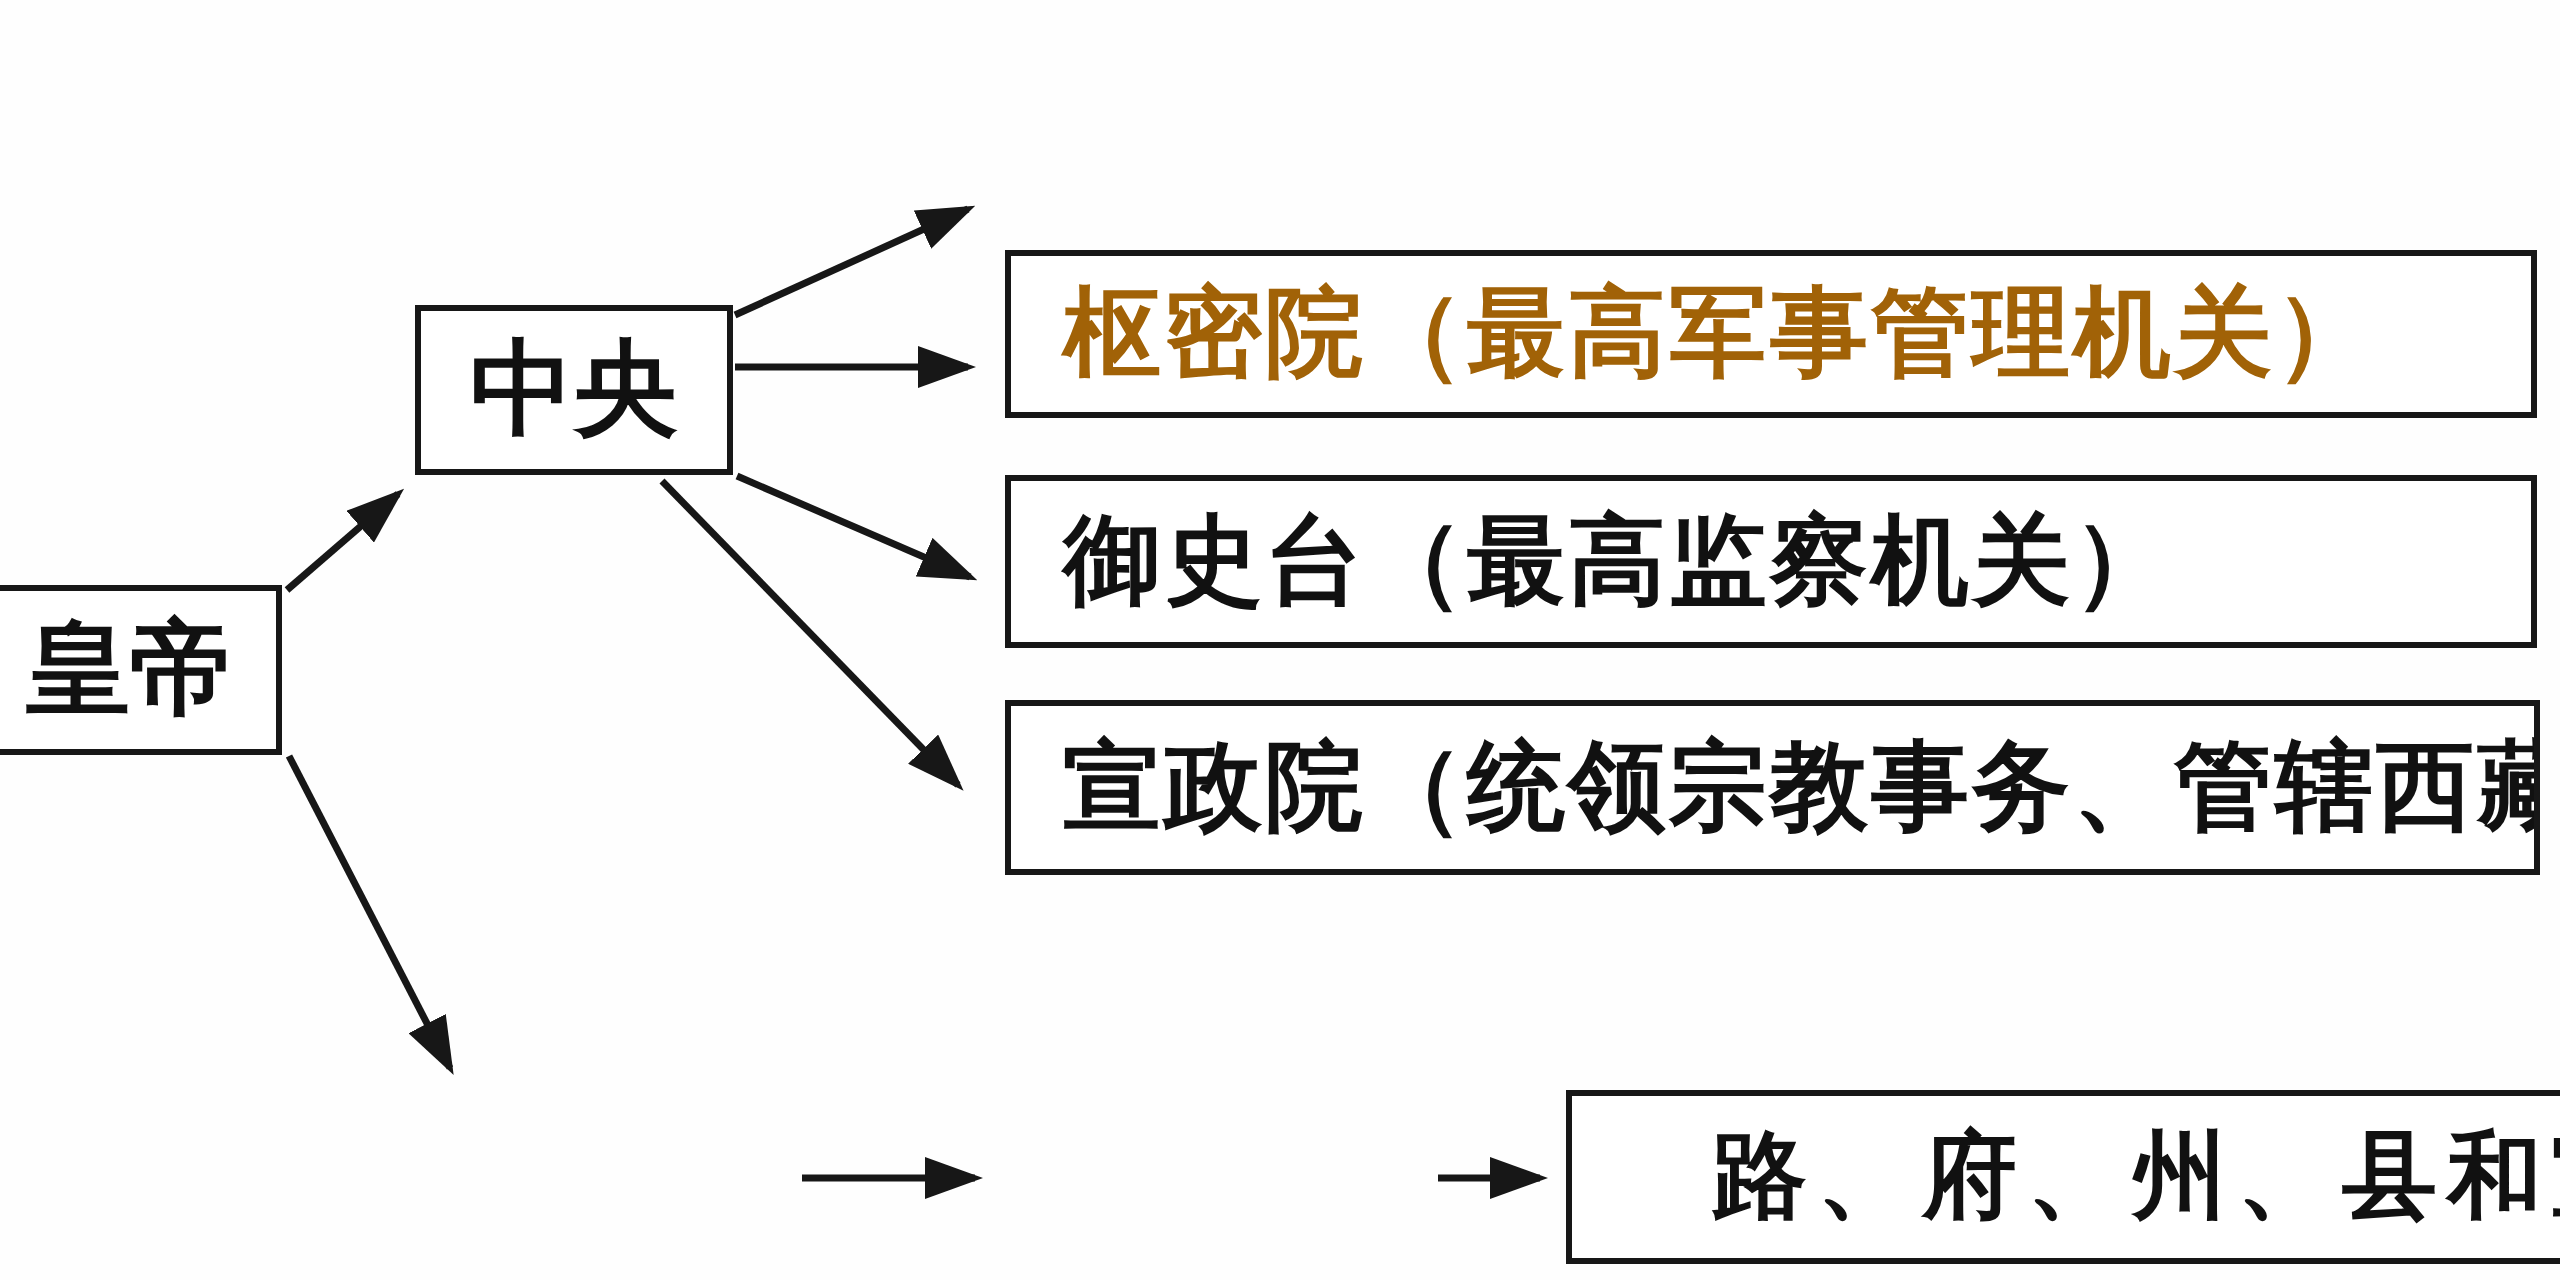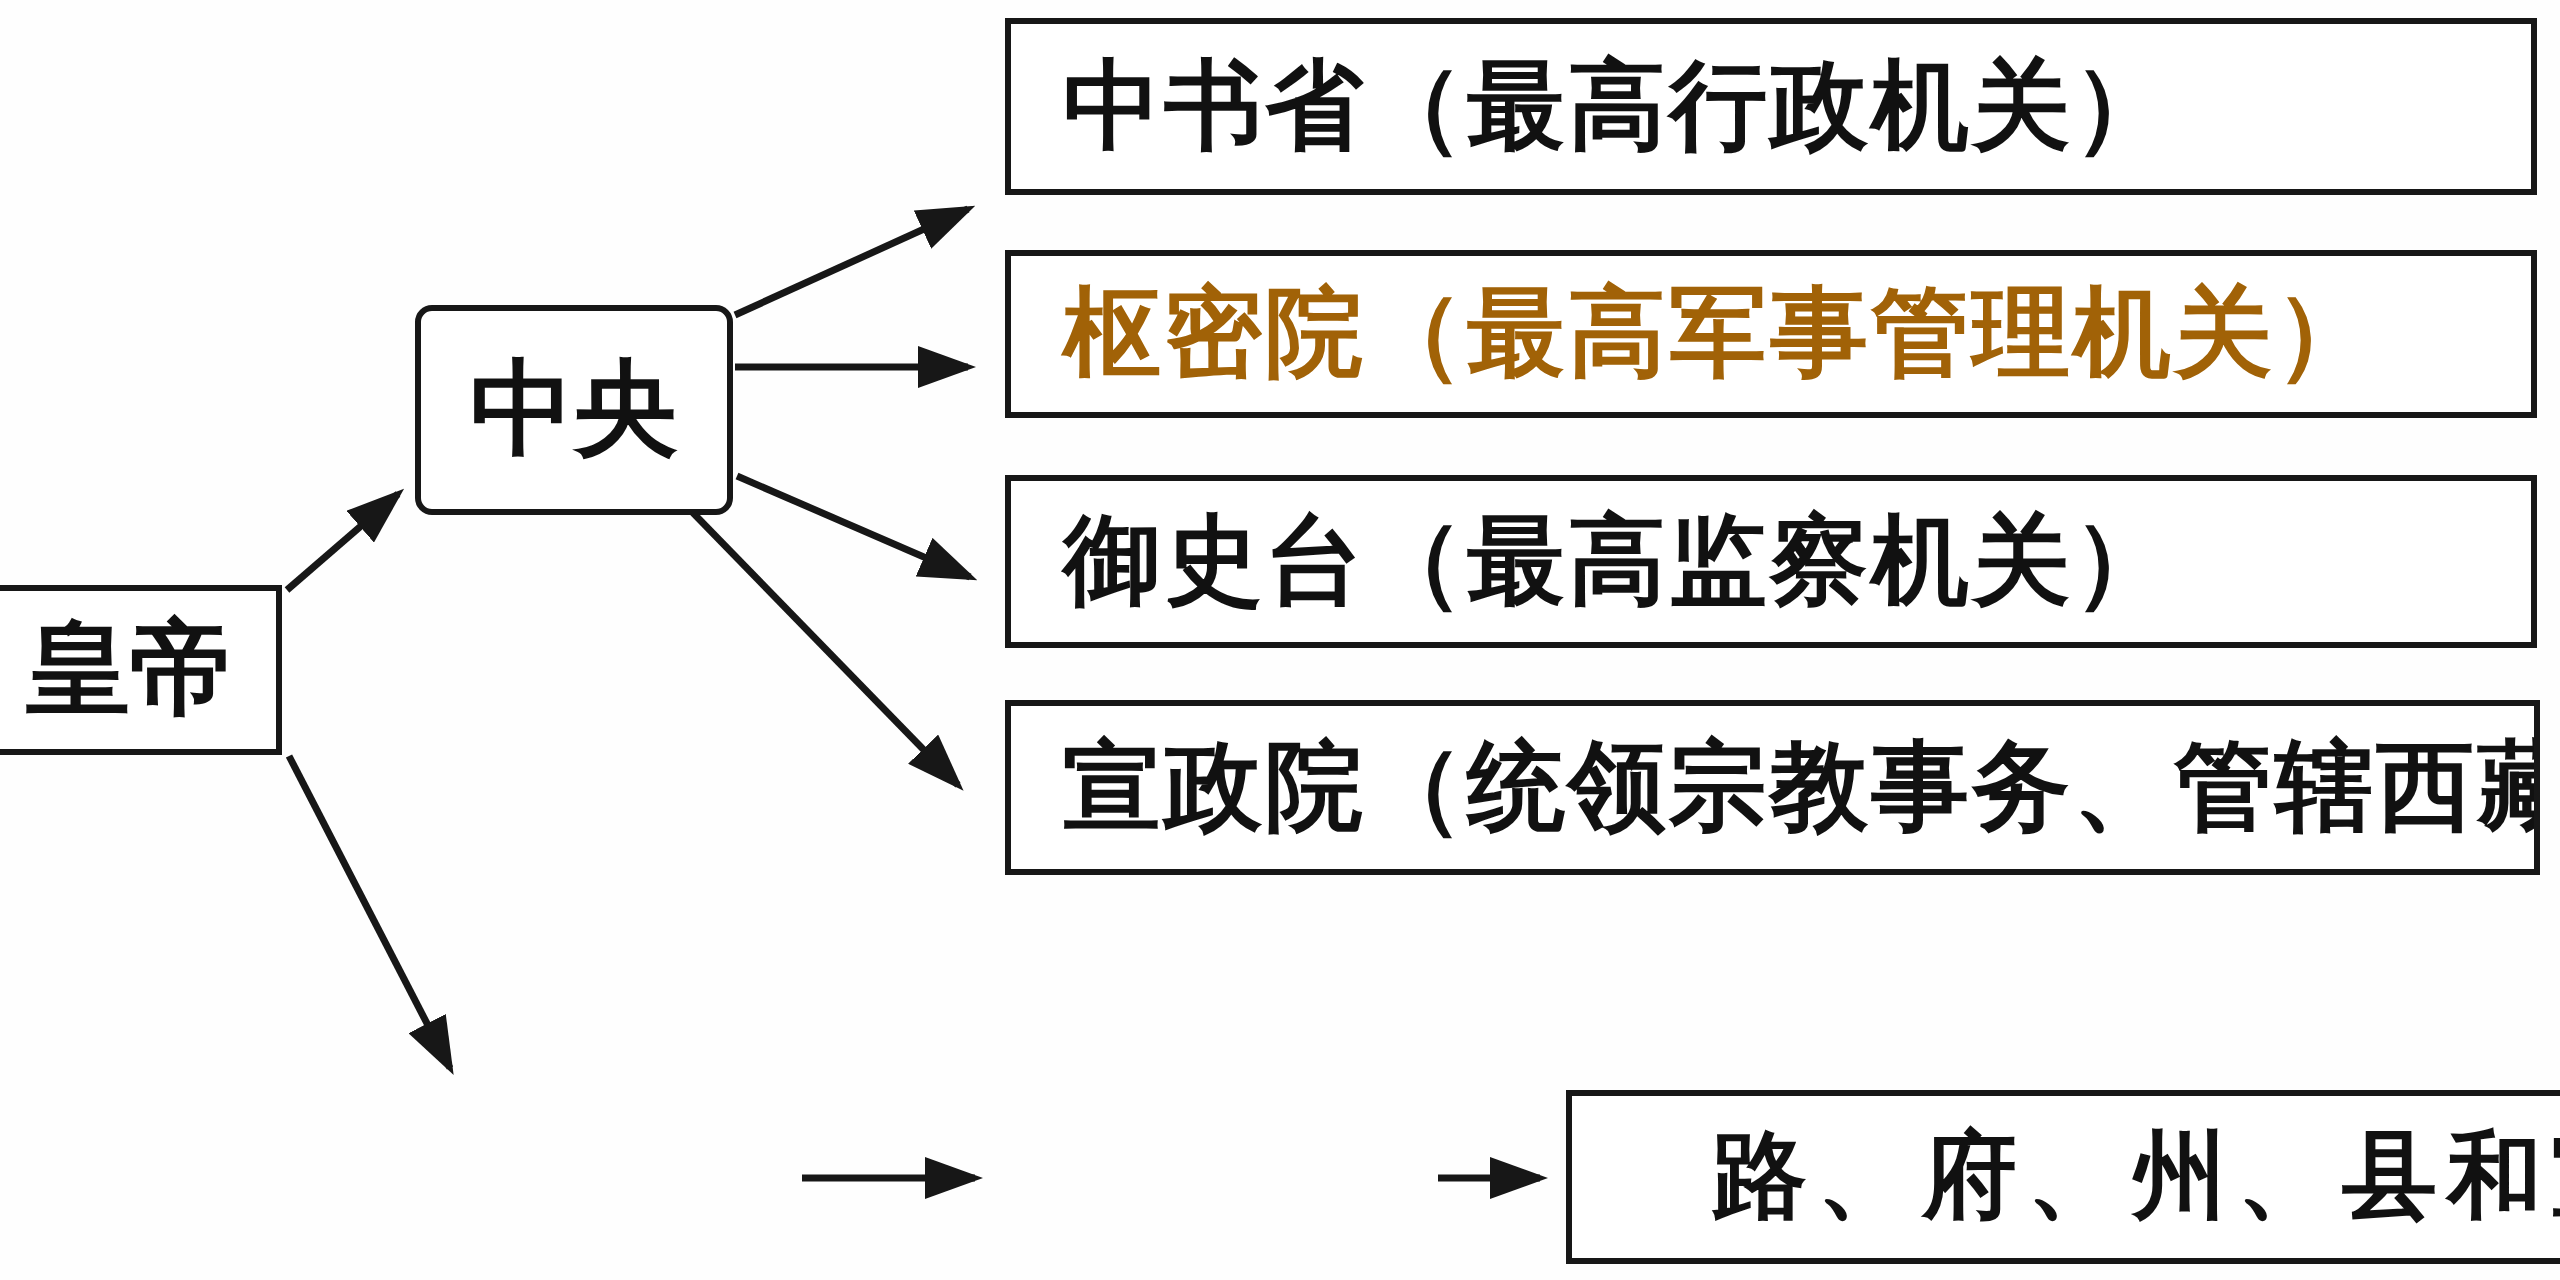--- a/index.html
+++ b/index.html
@@ -33,21 +33,21 @@
     white-space: nowrap;
     overflow: hidden;
   }
   .node .label { display: block; }
   
   .hub { justify-content: center; font-size: 104px; }
   
   .wide { font-size: 98px; padding-left: 52px; letter-spacing: 3px; }
 
   #node-emperor      { left: -22px;  top: 585px;  width: 304px;  height: 170px; }
-  #node-central      { left: 415px;  top: 305px;  width: 318px;  height: 210px; border-radius: 17px; }
+  #node-central      { left: 415px;  top: 305px;  width: 318px;  height: 170px; }
   #node-zhongshu     { left: 1005px; top: 18px;   width: 1532px; height: 177px; }
   #node-shumi        { left: 1005px; top: 250px;  width: 1532px; height: 168px; color: #a16207; }
   #node-yushi        { left: 1005px; top: 475px;  width: 1532px; height: 173px; }
   #node-xuanzheng    { left: 1005px; top: 700px;  width: 1535px; height: 175px; }
   #node-local        { left: 478px;  top: 1092px; width: 322px;  height: 172px; }
   #node-xingzhongshu { left: 1005px; top: 1094px; width: 430px;  height: 172px; letter-spacing: 26px; padding-left: 26px; }
   #node-routes       { left: 1566px; top: 1090px; width: 1060px; height: 174px; font-size: 95px; padding-left: 140px; letter-spacing: 10px; justify-content: flex-start; }
 </style>
 </head>
 <body>
@@ -73,23 +73,20 @@
   </svg>
 
   <div class="node hub" id="node-emperor">
     <span class="label">皇帝</span>
   </div>
 
   <div class="node hub" id="node-central">
     <span class="label">中央</span>
   </div>
 
-  <div class="node wide" id="node-zhongshu">
-    <span class="label">中书省（最高行政机关）</span>
-  </div>
 
   <div class="node wide" id="node-shumi">
     <span class="label">枢密院（最高军事管理机关）</span>
   </div>
 
   <div class="node wide" id="node-yushi">
     <span class="label">御史台（最高监察机关）</span>
   </div>
 
   <div class="node wide" id="node-xuanzheng">

